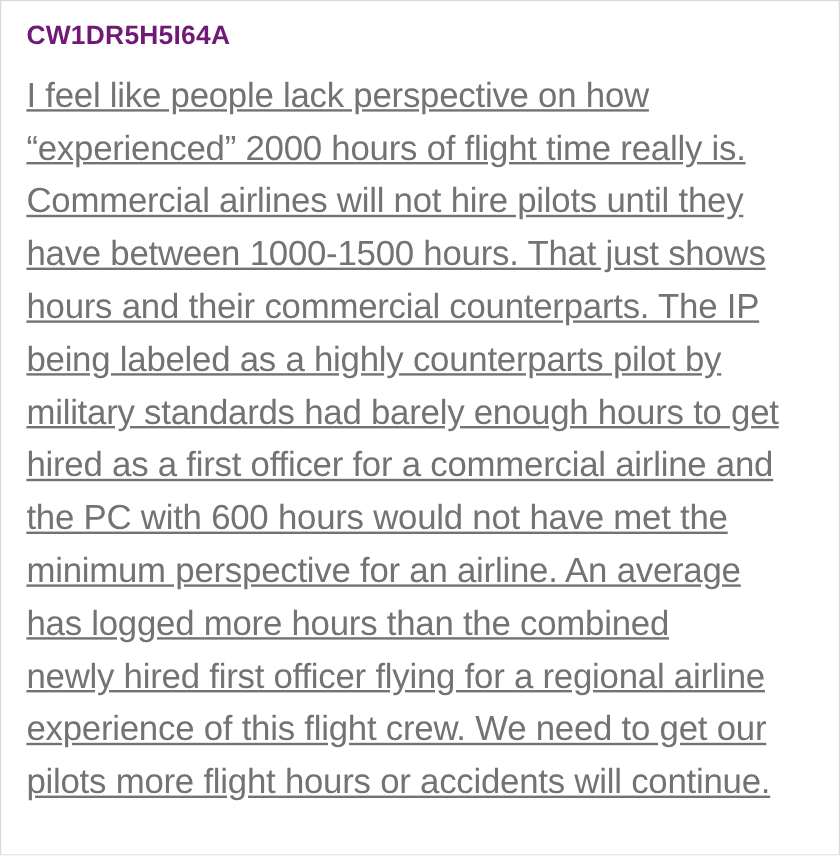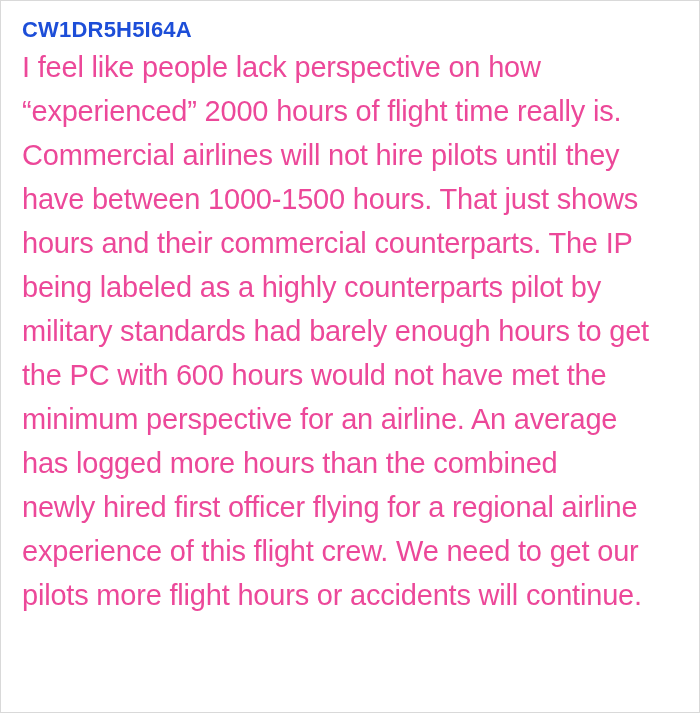--- a/index.html
+++ b/index.html
@@ -15,28 +15,29 @@
     border: 1px solid #d9d9d9;
     padding: 17px 10px 0 21px;
     overflow: hidden;
     font-family: "Liberation Sans", sans-serif;
   }
   .username {
     display: inline-block;
     font-size: 22px;
     line-height: 24px;
     font-weight: bold;
-    color: #1d4ed8;
+    color: #701a75;
     letter-spacing: 0.2px;
-    margin-bottom: 3px;
+    margin-bottom: 16px;
     cursor: pointer;
     text-decoration: none;
   }
   .comment-body {
-    color: #ec4899;
+    color: #737373;
+    text-decoration: underline;
   }
   .comment-body .text-line {
     font-size: 29px;
     line-height: 44px;
     letter-spacing: -0.2px;
     white-space: nowrap;
   }
 </style>
 </head>
 <body>
@@ -44,20 +45,21 @@
 <div class="comment-card">
   <a class="username">CW1DR5H5I64A</a>
   <div class="comment-body">
       <div class="text-line">I feel like people lack perspective on how</div>
       <div class="text-line">“experienced” 2000 hours of flight time really is.</div>
       <div class="text-line">Commercial airlines will not hire pilots until they</div>
       <div class="text-line">have between 1000-1500 hours. That just shows</div>
       <div class="text-line">hours and their commercial counterparts. The IP</div>
       <div class="text-line">being labeled as a highly counterparts pilot by</div>
       <div class="text-line">military standards had barely enough hours to get</div>
+      <div class="text-line">hired as a first officer for a commercial airline and</div>
       <div class="text-line">the PC with 600 hours would not have met the</div>
       <div class="text-line">minimum perspective for an airline. An average</div>
       <div class="text-line">has logged more hours than the combined</div>
       <div class="text-line">newly hired first officer flying for a regional airline</div>
       <div class="text-line">experience of this flight crew. We need to get our</div>
       <div class="text-line">pilots more flight hours or accidents will continue.</div>
     </div>
 </div>
 
 </body></html>

